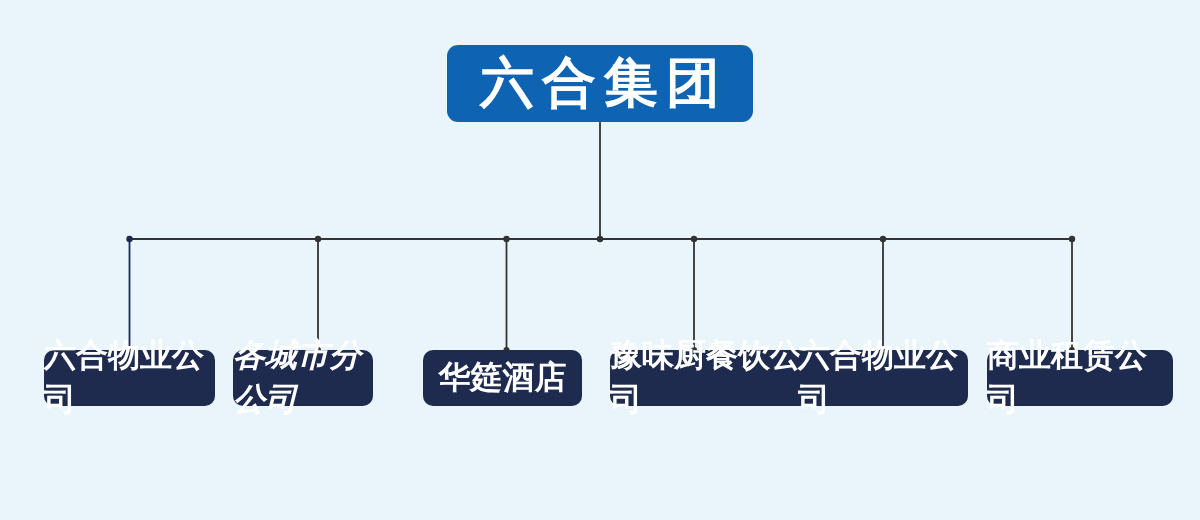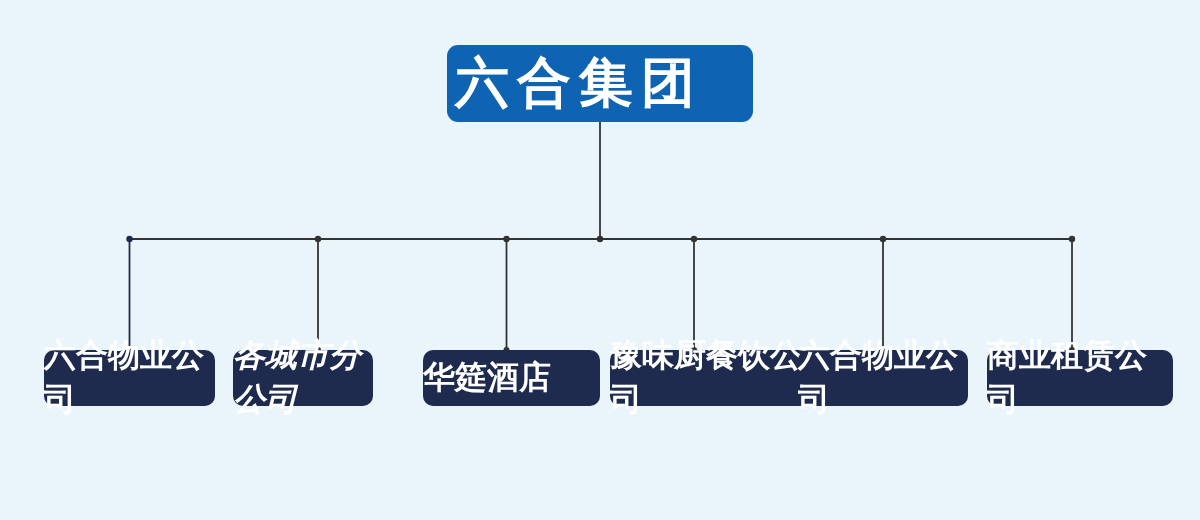--- a/index.html
+++ b/index.html
@@ -29,20 +29,21 @@
     pointer-events:none;
   }
   .connectors line.gray{stroke:var(--line-gray);stroke-width:1.8;}
   .connectors line.navy{stroke:var(--line-navy);stroke-width:1.8;}
   .connectors circle.gray{fill:var(--line-gray);}
   .connectors circle.navy{fill:var(--line-navy);}
   .node{
     position:absolute;
     display:flex;
     align-items:center;
+    justify-content:center;
     color:var(--node-text);
     font-weight:bold;
     box-sizing:border-box;
     cursor:default;
   }
   .node.root{
     left:447px;top:45px;
     width:306px;height:77px;
     background:var(--root-bg);
     border-radius:11px;
@@ -52,21 +53,21 @@
   }
   .node.child{
     top:350px;
     height:56px;
     background:var(--child-bg);
     border-radius:10px;
     font-size:32px;
   }
   .c1{left:44px;width:171px;}
   .c2{left:233px;width:140px;font-style:italic;}
-  .c3{left:423px;width:177px;}
+  .c3{left:423px;width:159px;}
   .c4{left:610px;width:200px;}
   .c5{left:798px;width:170px;}
   .c6{left:987px;width:186px;}
 </style>
 </head>
 <body>
 
 <div class="canvas">
 
   <svg class="connectors" width="1200" height="520" viewBox="0 0 1200 520" xmlns="http://www.w3.org/2000/svg">

